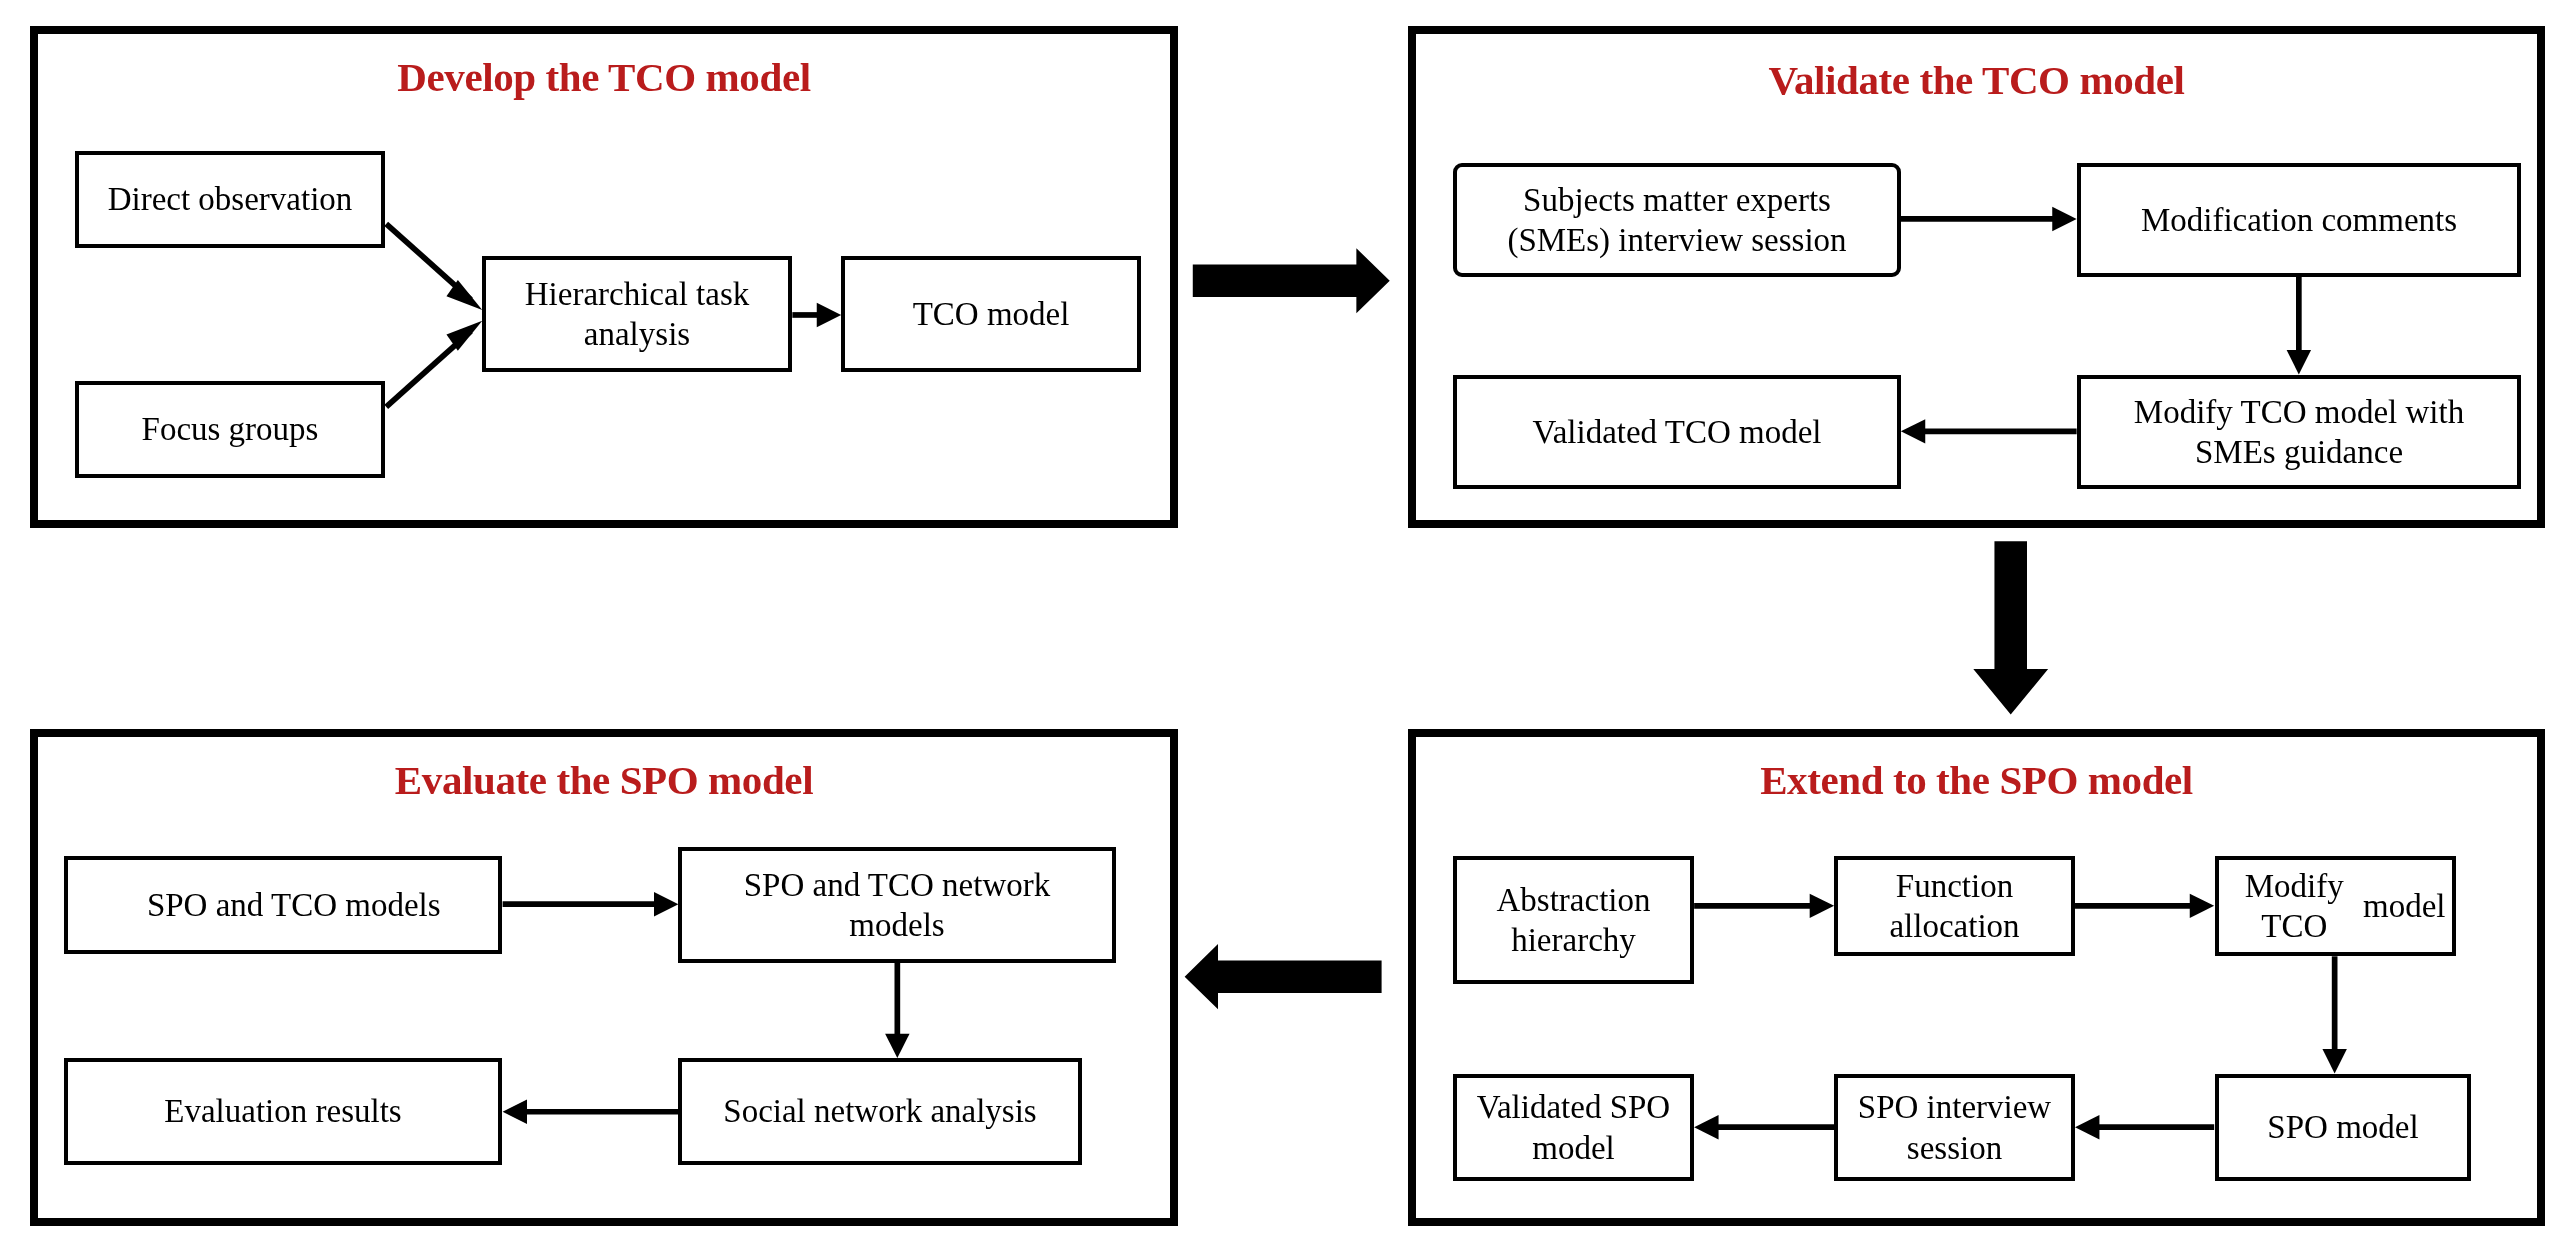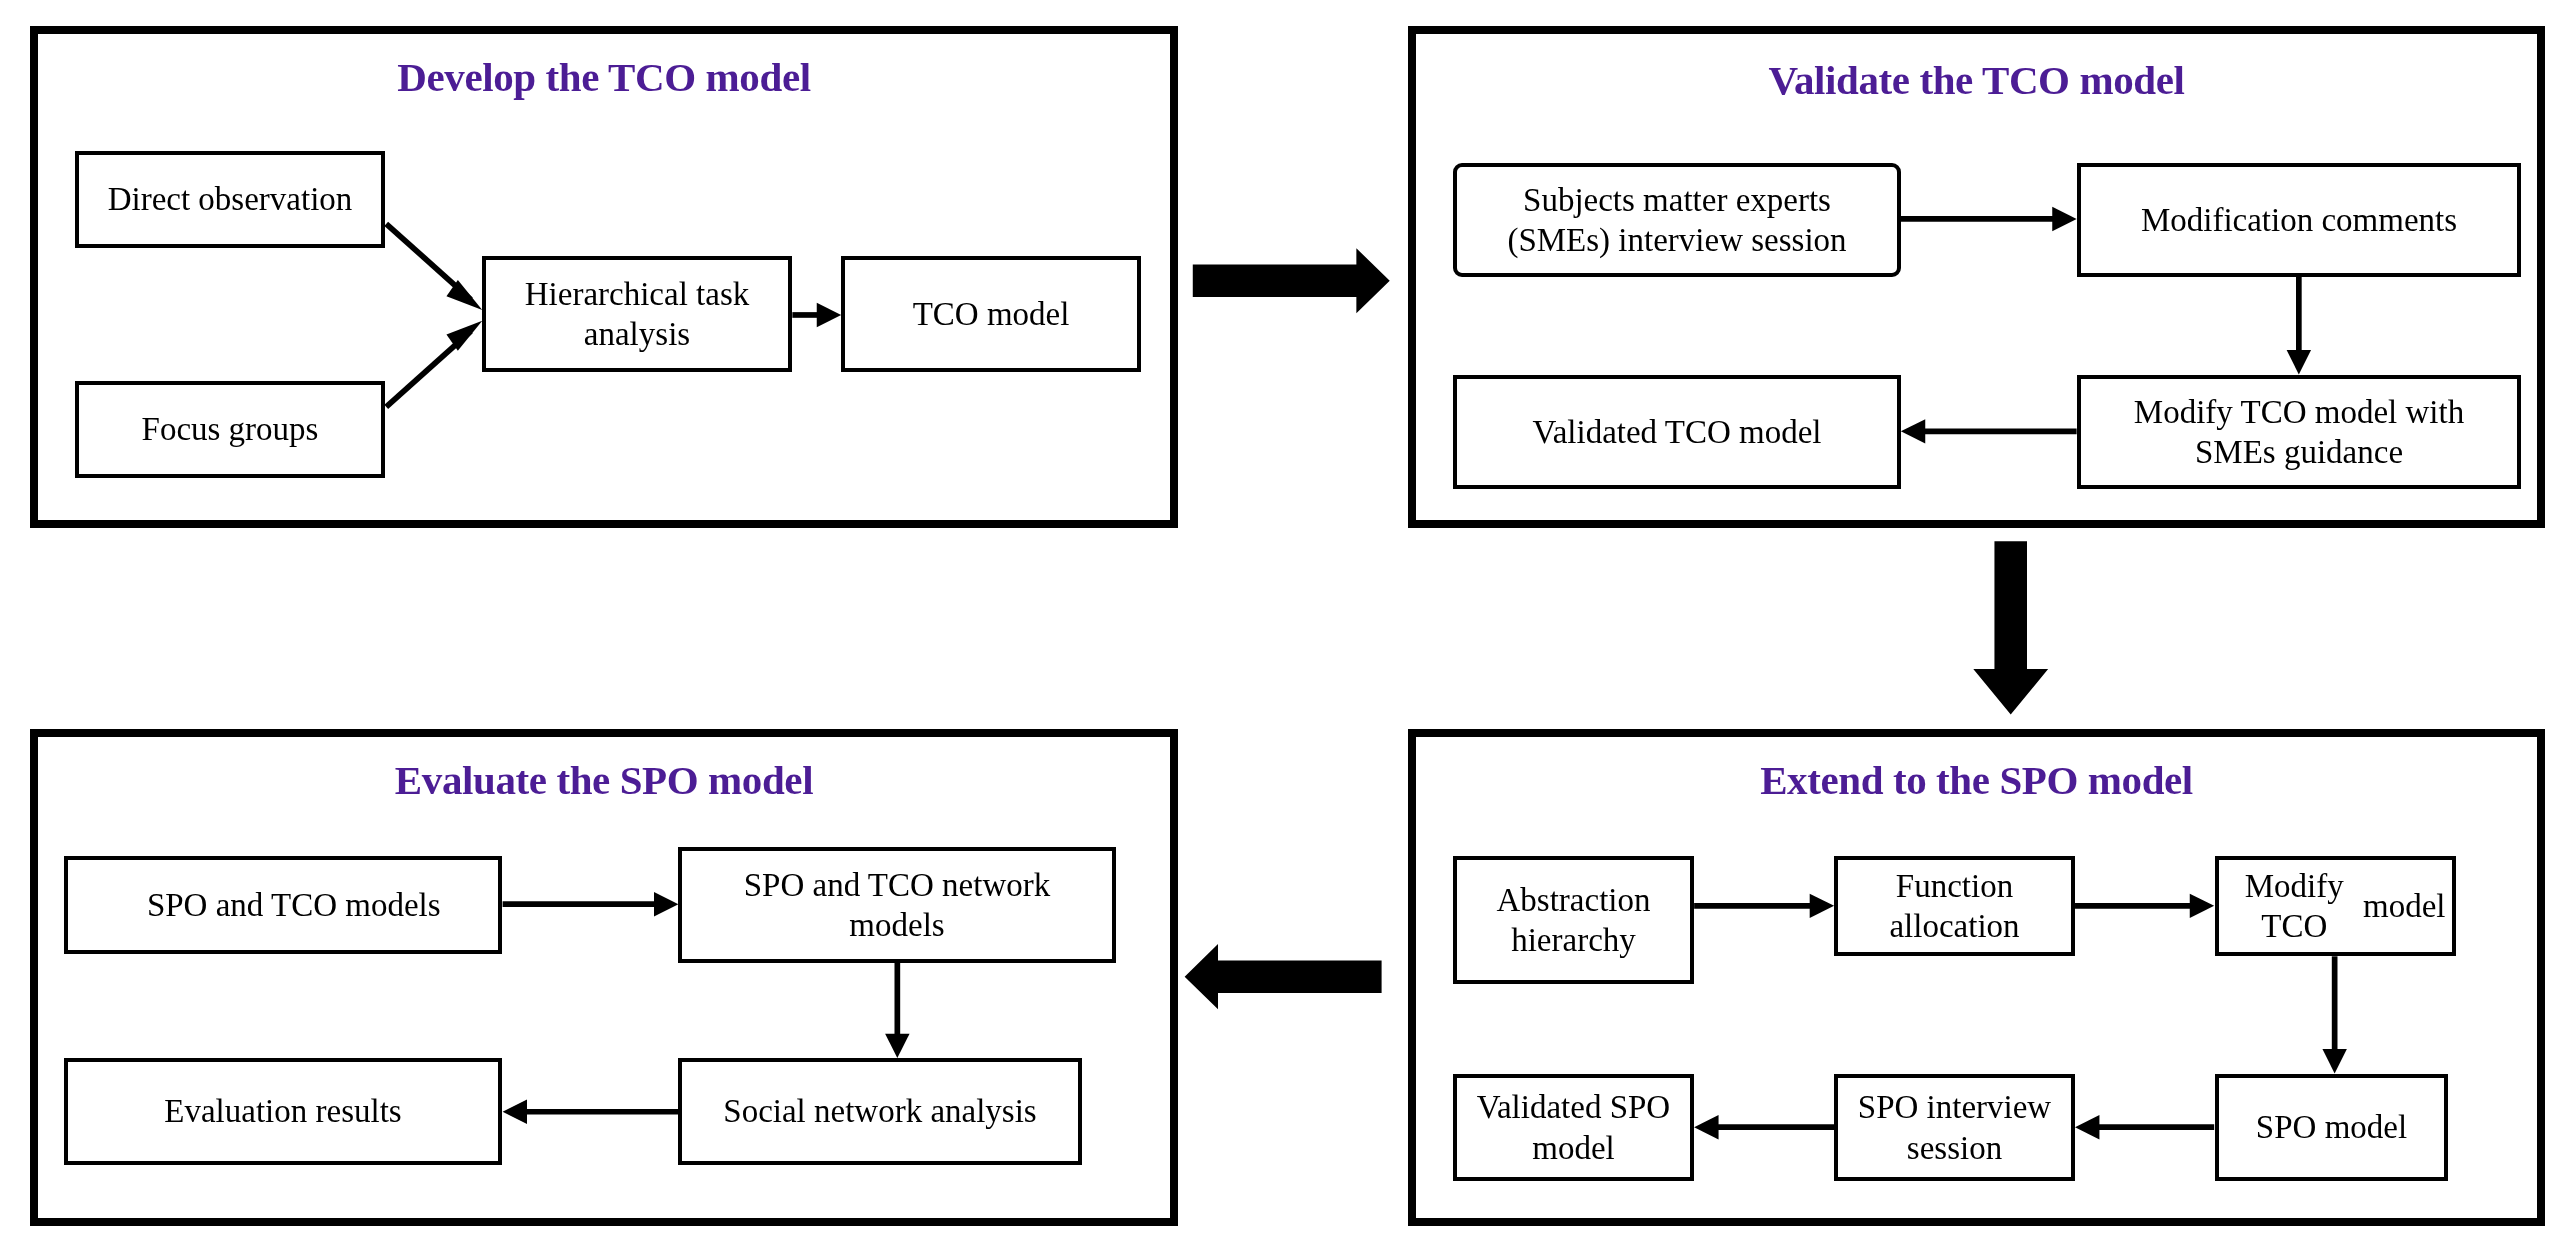--- a/index.html
+++ b/index.html
@@ -22,21 +22,21 @@
     background: #ffffff;
   }
   .panel-title {
     position: absolute;
     left: 0;
     right: 0;
     text-align: center;
     font-weight: bold;
     font-size: 41px;
     line-height: 1.0;
-    color: #4c1d95;
+    color: #b91c1c;
     white-space: nowrap;
     letter-spacing: -0.4px;
   }
   .node {
     position: absolute;
     box-sizing: border-box;
     border: 4.1px solid #000000;
     background: #ffffff;
     display: flex;
     align-items: center;
@@ -141,21 +141,21 @@
   <div class="node" style="left:1834px; top:856px; width:241px; height:100px; flex-direction:column;">
     <span>Function</span>
     <span>allocation</span>
   </div>
 
   <div class="node" style="left:2215px; top:856px; width:241px; height:100px; flex-direction:row;">
     <span>Modify TCO</span>
     <span>model</span>
   </div>
 
-  <div class="node" style="left:2215px; top:1074px; width:233px; height:107px;">
+  <div class="node" style="left:2215px; top:1074px; width:256px; height:107px;">
     <span>SPO model</span>
   </div>
 
   <div class="node" style="left:1834px; top:1074px; width:241px; height:107px; flex-direction:column;">
     <span>SPO interview</span>
     <span>session</span>
   </div>
 
   <div class="node" style="left:1453px; top:1074px; width:241px; height:107px; flex-direction:column;">
     <span>Validated SPO</span>

